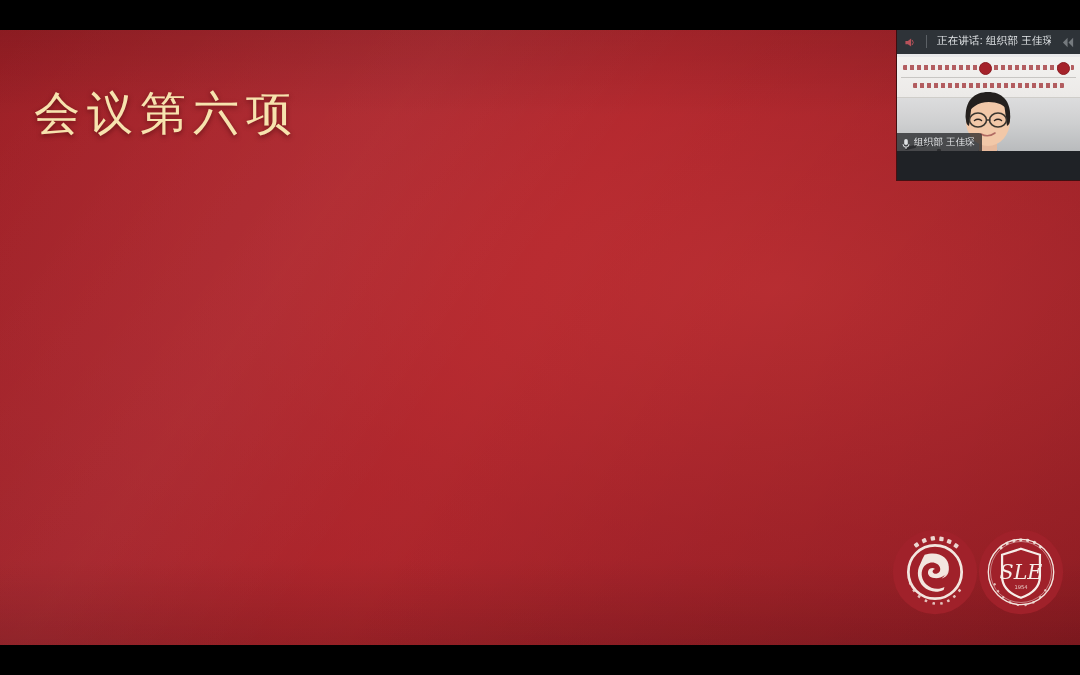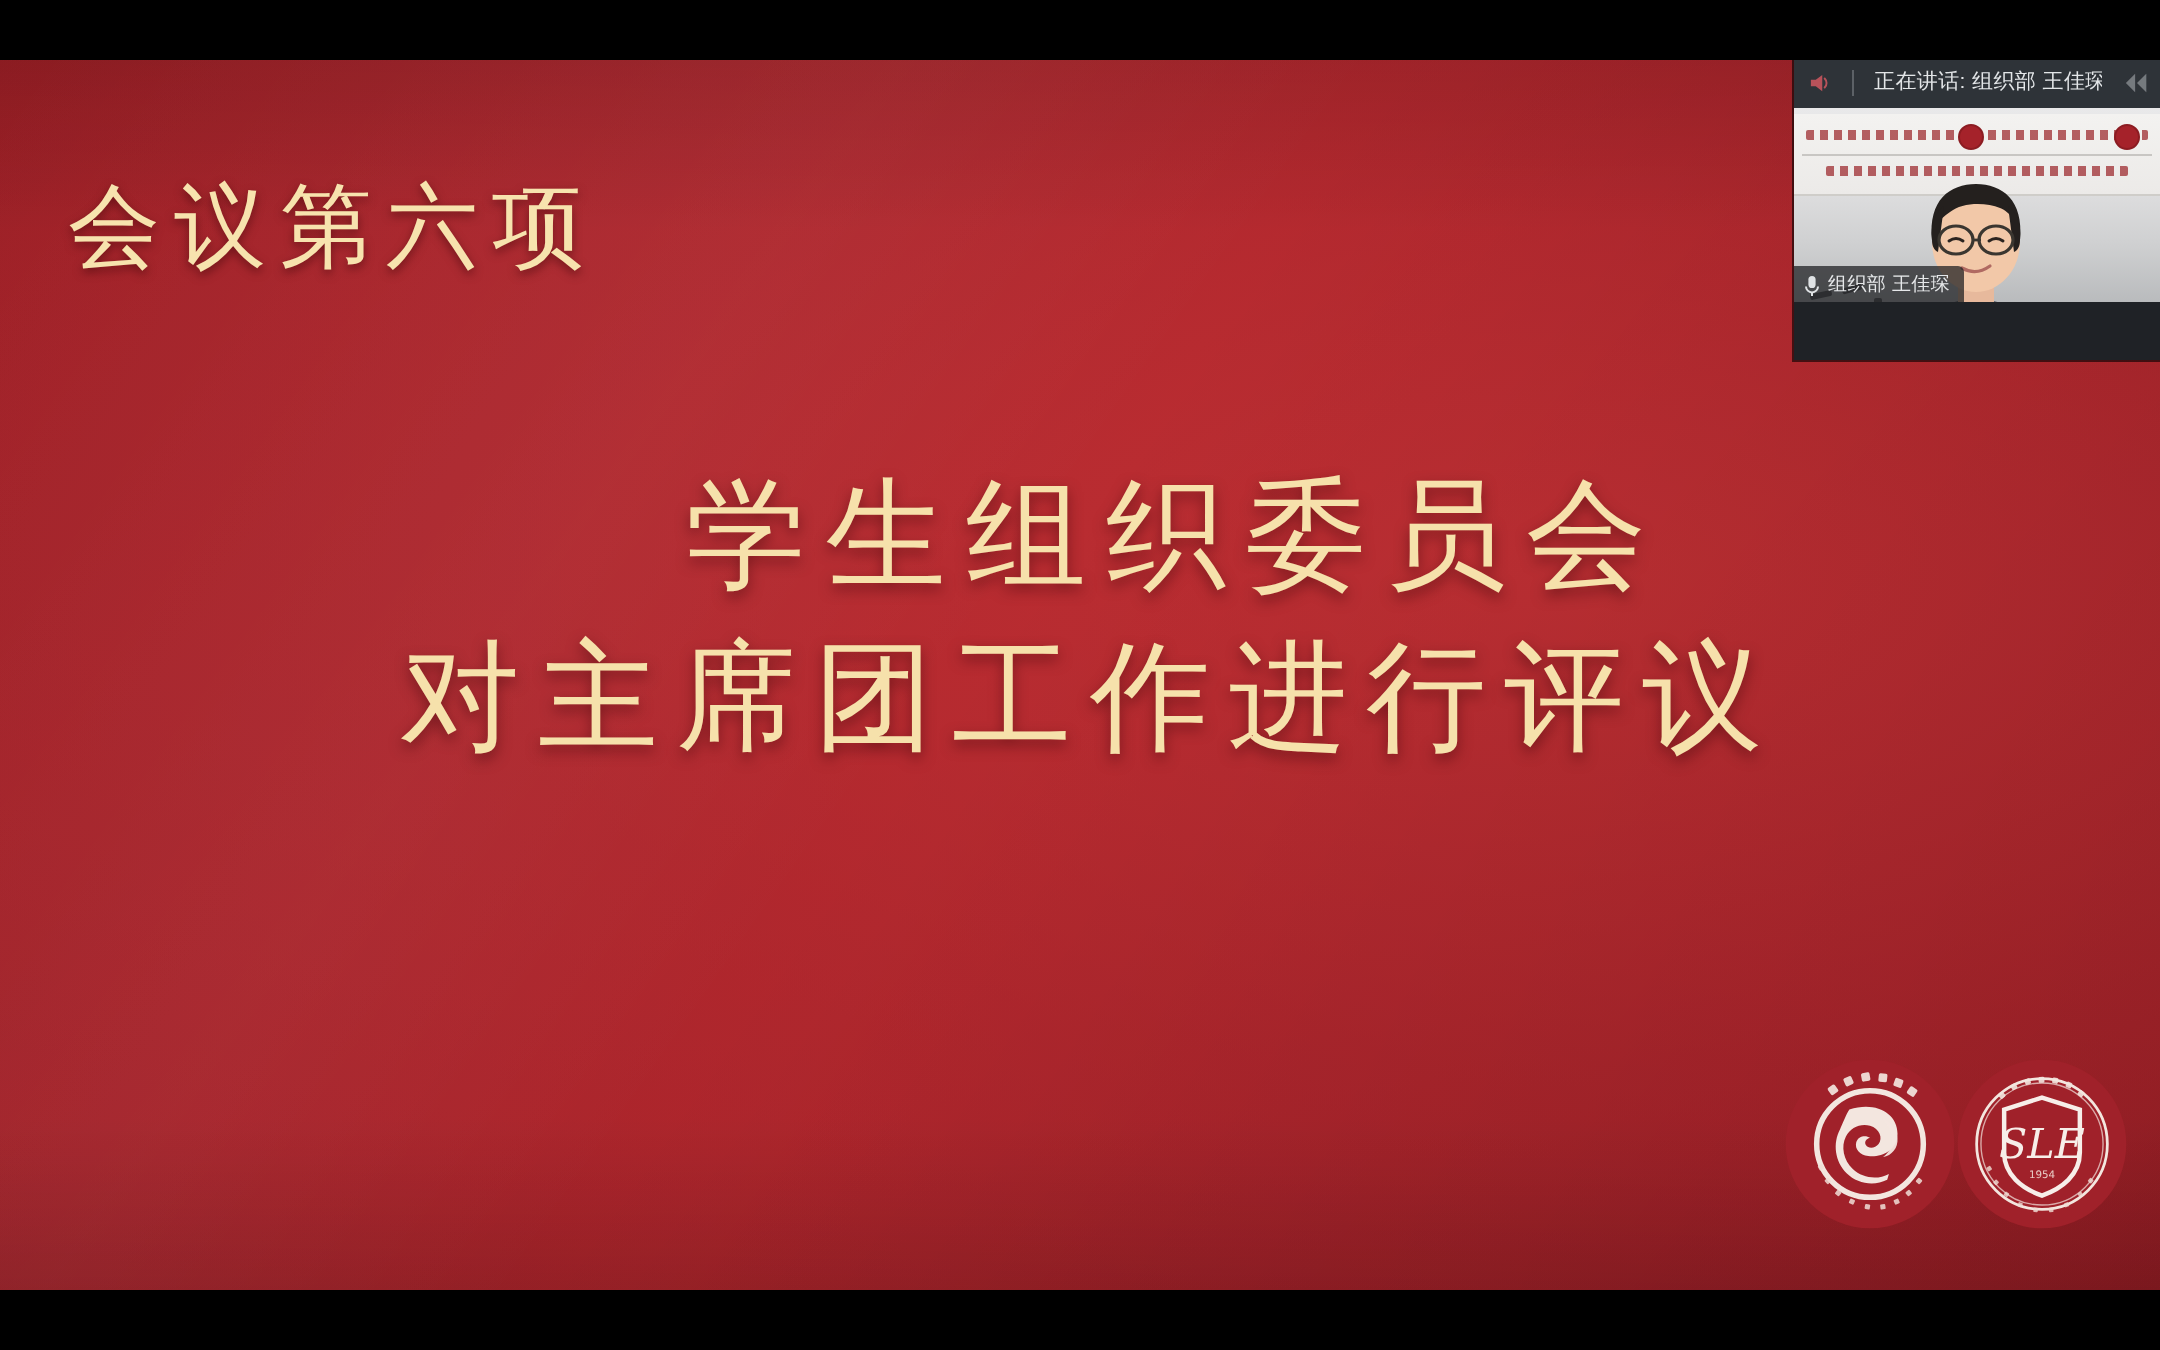--- a/index.html
+++ b/index.html
@@ -269,24 +269,20 @@
 <body>
 
 <div id="screen">
 
   <div class="letterbox top"></div>
 
   <div id="slide">
 
     <div id="kicker">会议第六项</div>
 
-    <div id="headline">
-      <div class="line line1">学生组织委员会</div>
-      <div class="line line2">对主席团工作进行评议</div>
-    </div>
 
     <div id="logos">
 
       <div class="logo">
         <svg viewBox="0 0 100 100" aria-hidden="true">
           <circle cx="50" cy="50" r="49" fill="#a0212a"></circle>
           <circle cx="50" cy="50" r="31" fill="none" stroke="#f3e6df" stroke-width="3.2"></circle>
 
           <path d="M38 30 C53 25 66 32 66 44 C66 54 56 58 49 57 C44 56.4 41 53 42 49
                    C43 45.4 47.5 44.6 50 46.4 C47.6 47 46.6 49 47.6 50.6

